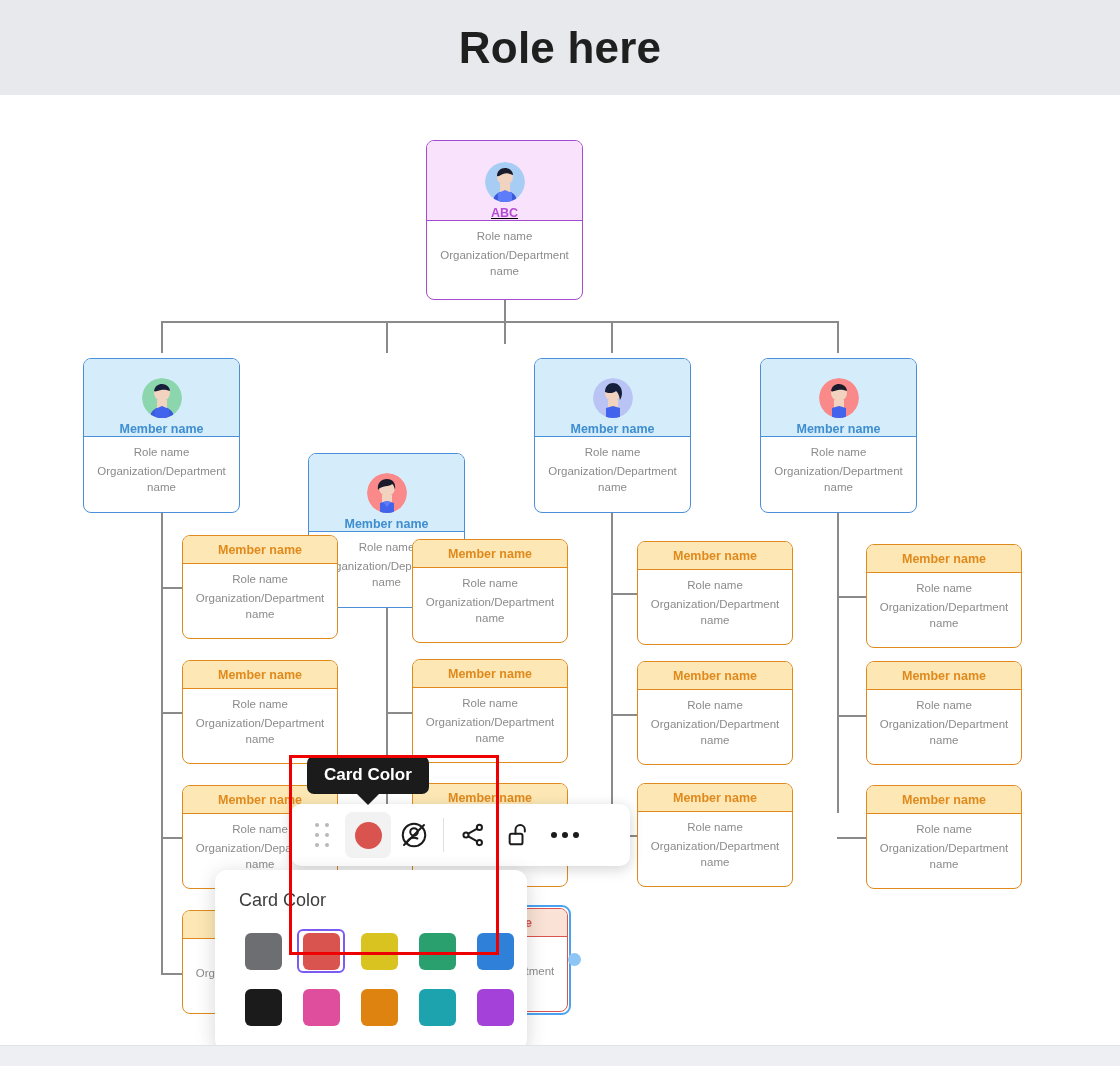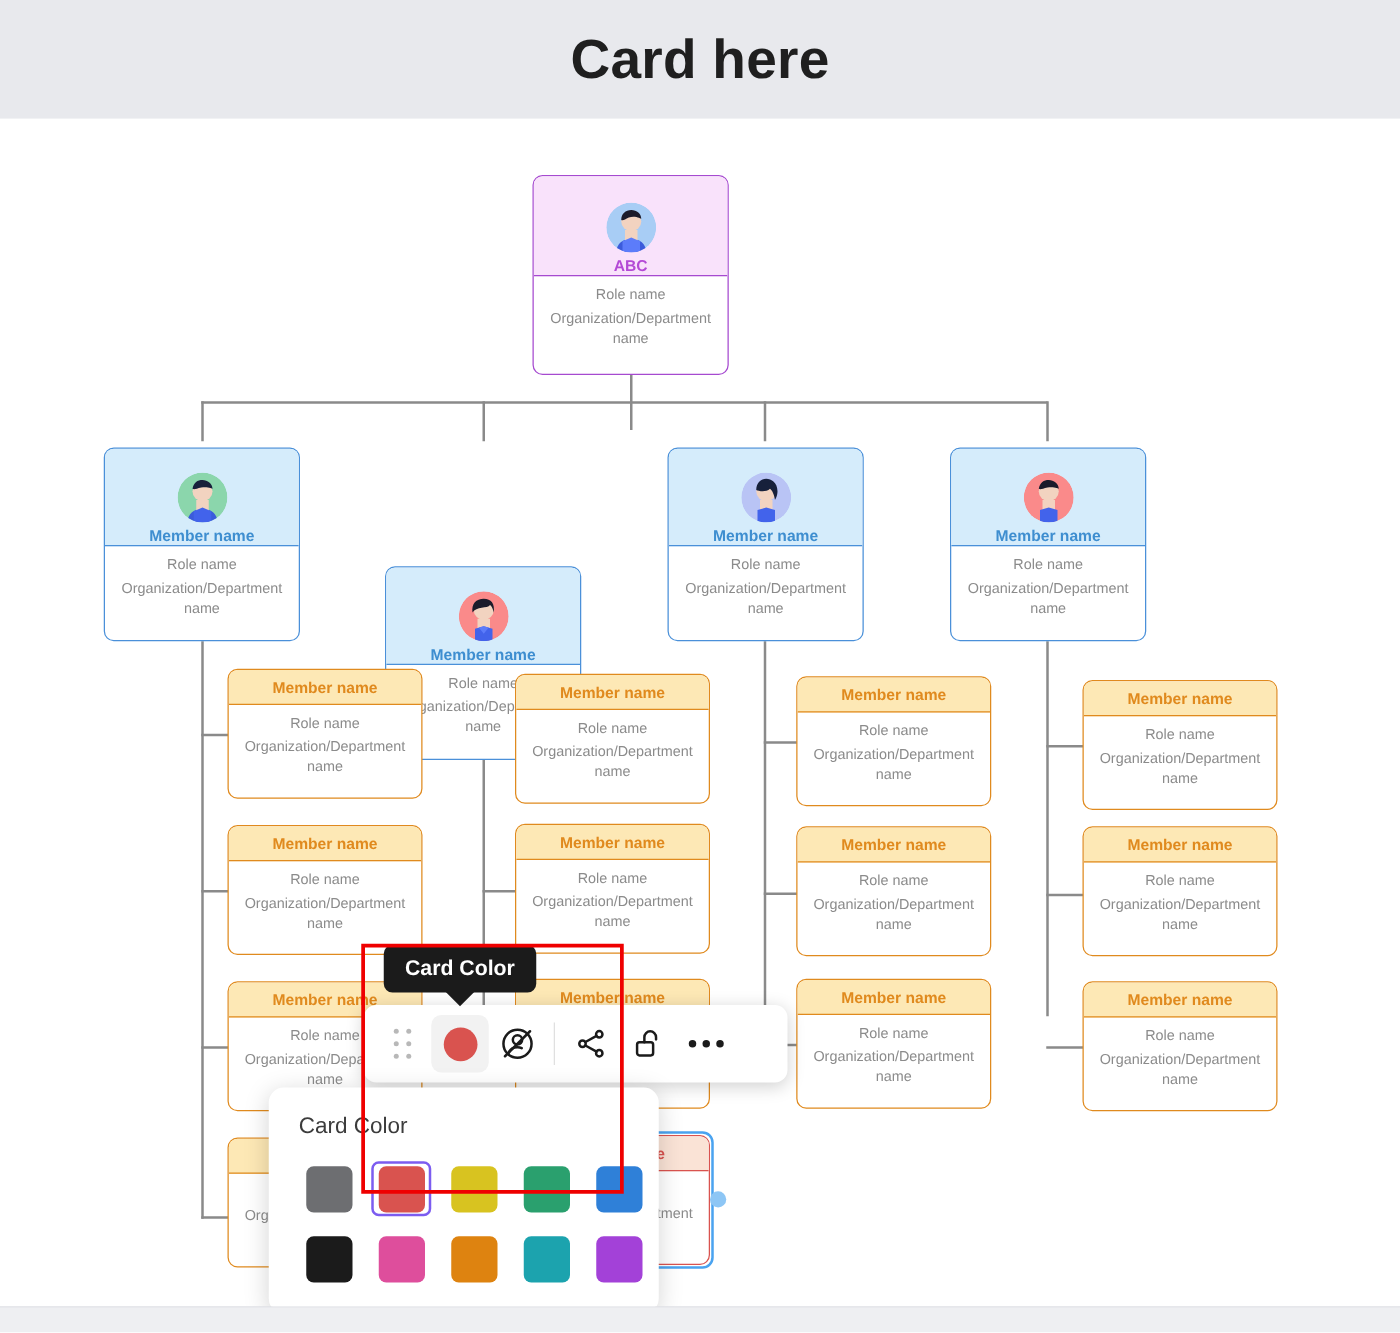--- a/index.html
+++ b/index.html
@@ -111,21 +111,21 @@
 
   
   .bluedot { position:absolute; width:13px; height:13px; border-radius:50%; background:#8dc6f5; z-index:20; }
 </style>
 </head>
 <body>
 
 <div id="root">
 
   <div class="header">
-    <div class="header-title">Card here</div>
+    <div class="header-title">Role here</div>
   </div>
 
   <div class="canvas">
 
     <div class="line vline" style="left:504px; top:205px; height:44px;"></div>
     <div class="line hline" style="left:161px; top:226px; width:677px;"></div>
     <div class="line vline" style="left:161px; top:226px; height:32px;"></div>
     <div class="line vline" style="left:386px; top:226px; height:32px;"></div>
     <div class="line vline" style="left:611px; top:226px; height:32px;"></div>
     <div class="line vline" style="left:837px; top:226px; height:32px;"></div>
@@ -146,21 +146,21 @@
 
     <div class="line hline" style="left:611px; top:498px; width:27px;"></div>
     <div class="line hline" style="left:611px; top:619px; width:27px;"></div>
     <div class="line hline" style="left:611px; top:740px; width:27px;"></div>
 
     <div class="line hline" style="left:837px; top:501px; width:30px;"></div>
     <div class="line hline" style="left:837px; top:620px; width:30px;"></div>
     <div class="line hline" style="left:837px; top:742px; width:30px;"></div>
 
     <div class="card root" style="left:426px; top:45px; width:157px; height:160px;">
-      <div class="head" style="height:80px; padding-top:7px;">
+      <div class="head" style="height:80px; padding-top:7px;text-decoration:underline;">
         <div class="avatar">
           <svg viewBox="0 0 40 40">
               <circle cx="20" cy="20" r="20" fill="#a8cdf5"></circle>
               <path d="M8 40c0-7 5.5-11 12-11s12 4 12 11z" fill="#3b5bdb"></path>
               <path d="M15 22h10v10H15z" fill="#f2d3c0"></path>
               <circle cx="20" cy="15" r="8" fill="#f2d3c0"></circle>
               <path d="M12 14c0-5 3.5-8 8-8s8 3 8 7c0 0-5-3-10-1-3 1.2-4.5 3-6 2z" fill="#1b1b2b"></path>
               <path d="M13 31l7-3 7 3v9H13z" fill="#5c7cfa"></path>
             </svg>
         </div>

